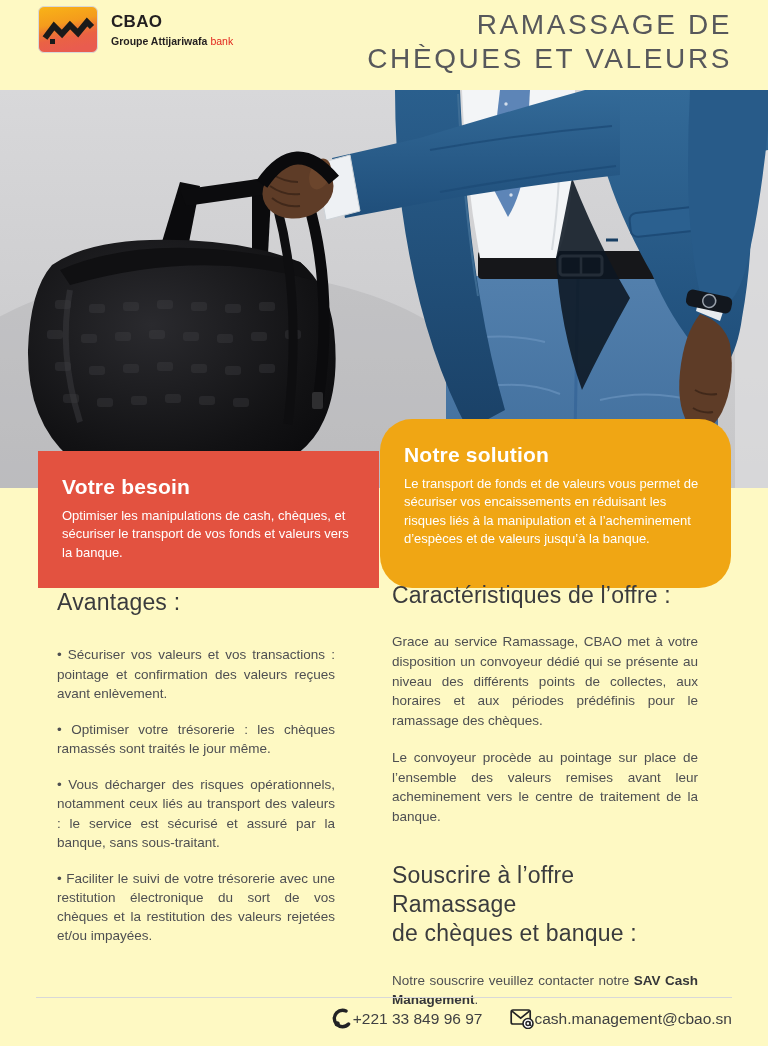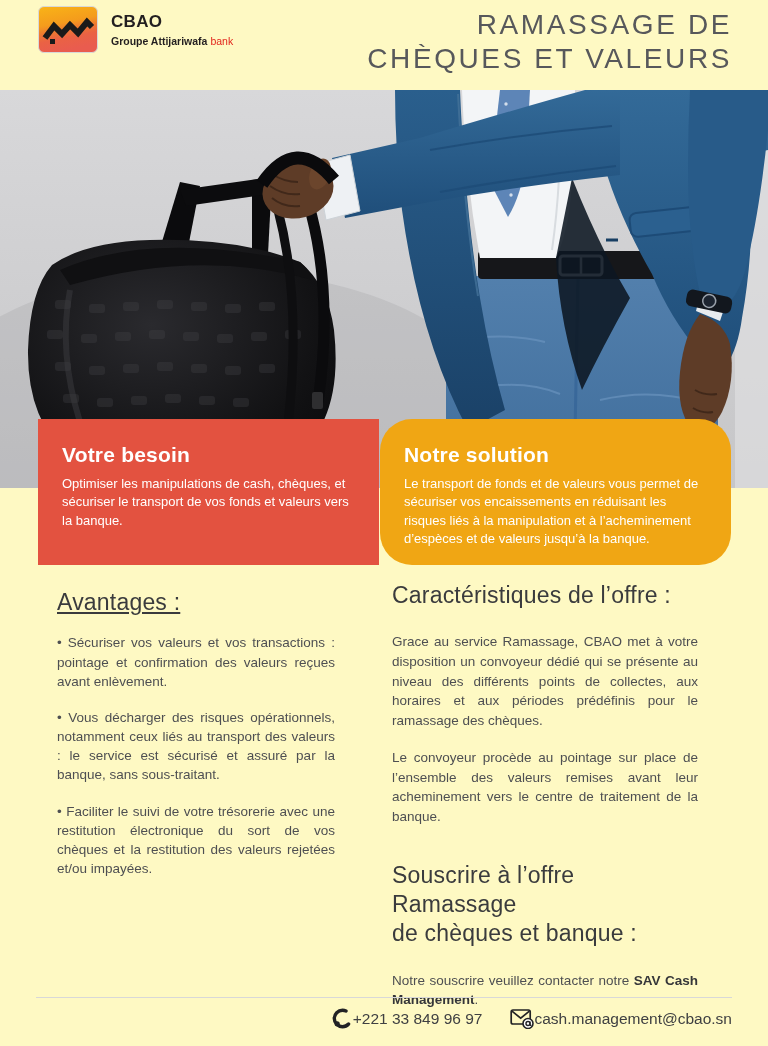--- a/index.html
+++ b/index.html
@@ -29,27 +29,27 @@
     letter-spacing:2.6px;line-height:1.2;
   }
   
   .hero{position:absolute;left:0;top:90px;width:768px;height:398px;overflow:hidden;}
   .hero svg{display:block;}
   
   .cards{position:absolute;left:38px;top:419px;width:693px;display:flex;gap:1px;}
   .card{min-height:137px;padding:24px 24px 16px 24px;color:#fff;}
   .card h2{font-size:21px;font-weight:bold;margin:0 0 8px 0;letter-spacing:.2px;}
   .card p{font-size:13px;line-height:1.42;margin:0;}
-  .card-red{width:341px;background:var(--brand-red);}
+  .card-red{width:341px;background:var(--brand-red);margin-top:32px;}
   .card-yellow{width:351px;background:var(--brand-yellow);border-radius:32px;}
   
   .col{position:absolute;}
   .col h3{font-size:23px;font-weight:400;color:var(--heading-dark);letter-spacing:.2px;line-height:1.28;}
   .col-left{left:57px;top:588px;width:278px;}
-  .col-left h3{margin-bottom:16px;text-decoration:underline;}
+  .col-left h3{margin-bottom:28px;}
   .col-left ul{list-style:none;}
   .col-left li{
     font-size:13.5px;line-height:1.42;text-align:justify;margin-bottom:17px;color:var(--text-gray);
   }
   .col-left li::before{content:"\2022  ";}
   .col-right{left:392px;top:581px;width:306px;}
   .col-right h3{margin-bottom:22px;}
   .col-right p{font-size:13.5px;line-height:1.45;text-align:justify;margin-bottom:18px;color:var(--text-gray);}
   .subscribe-title{margin-top:34px;margin-bottom:18px;}
   .subscribe-body b{color:#353639;}
@@ -243,20 +243,21 @@
     <section class="card card-yellow">
       <h2>Notre solution</h2>
       <p>Le transport de fonds et de valeurs vous permet de sécuriser vos encaissements en réduisant les risques liés à la manipulation et à l’acheminement d’espèces et de valeurs jusqu’à la banque.</p>
     </section>
   </div>
 
   <section class="col col-left">
     <h3>Avantages :</h3>
     <ul>
       <li>Sécuriser vos valeurs et vos transactions : pointage et confirmation des valeurs reçues avant enlèvement.</li>
+      <li>Optimiser votre trésorerie : les chèques ramassés sont traités le jour même.</li>
       <li>Vous décharger des risques opérationnels, notamment ceux liés au transport des valeurs : le service est sécurisé et assuré par la banque, sans sous-traitant.</li>
       <li>Faciliter le suivi de votre trésorerie avec une restitution électronique du sort de vos chèques et la restitution des valeurs rejetées et/ou impayées.</li>
     </ul>
   </section>
 
   <section class="col col-right">
     <h3>Caractéristiques de l’offre :</h3>
     <p>Grace au service Ramassage, CBAO met à votre disposition un convoyeur dédié qui se présente au niveau des différents points de collectes, aux horaires et aux périodes prédéfinis pour le ramassage des chèques.</p>
     <p>Le convoyeur procède au pointage sur place de l’ensemble des valeurs remises avant leur acheminement vers le centre de traitement de la banque.</p>
 

